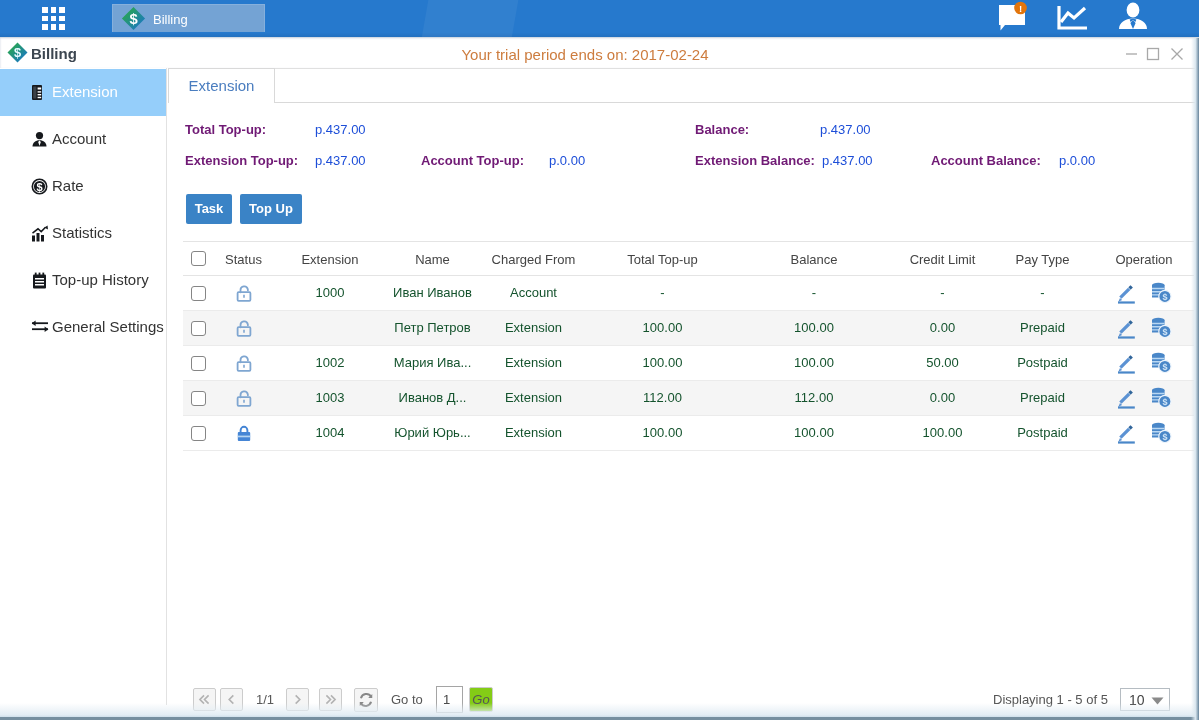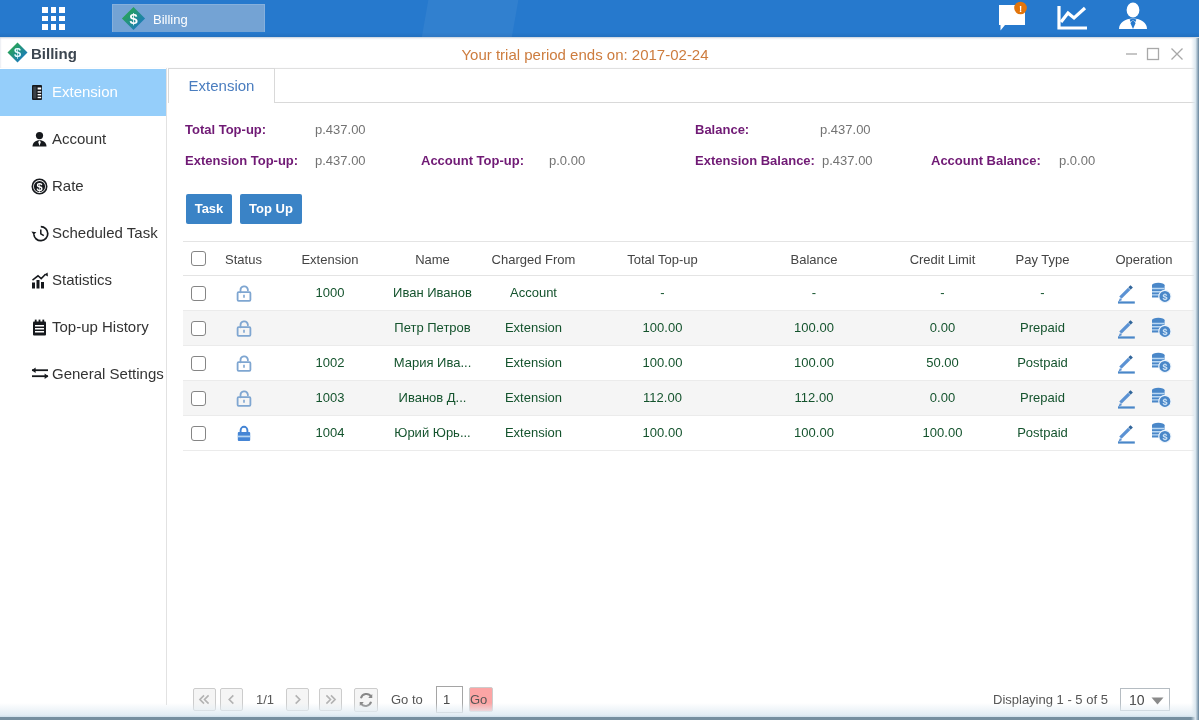--- a/index.html
+++ b/index.html
@@ -33,21 +33,21 @@
 .mitem .lbl { position:absolute; left:52px; top:14px; }
 .mitem.sel { background:#95cefa; color:#fff; }
 .mitem svg { position:absolute; left:31px; top:15px; }
 
 #content { position:absolute; left:168px; top:68px; width:1031px; height:637px; background:#fff; }
 #tabstrip { position:absolute; left:0; top:0; width:1031px; height:35px; border-bottom:1px solid #d9d9d9; }
 #tab1 { position:absolute; left:0; top:0; width:107px; height:35px; background:#fff;
   border:1px solid #d9d9d9; border-bottom:none; color:#47A; font-size:15px;
   text-align:center; line-height:34px; color:#4a7dbf; }
 .slabel { position:absolute; font-size:13px; font-weight:bold; color:#701a75; }
-.svalue { position:absolute; font-size:13px; color:#737373;text-align:center; }
+.svalue { position:absolute; font-size:13px; color:#1d4ed8;text-align:center; }
 .btn { position:absolute; top:126px; height:30px; background:#3a83c6; color:#fff;
   font-size:13px; font-weight:bold; text-align:center; line-height:30px; border-radius:2px; }
 
 #tbl { position:absolute; left:15px; top:173px; width:1011px; }
 #tbl .hdr { position:relative; height:35px; border-top:1px solid #e4e4e4; border-bottom:1px solid #e4e4e4; }
 #tbl .row { position:relative; height:35px; }
 #tbl .row.odd { background:#f5f5f5; }
 #tbl .row.b { border-bottom:1px solid #ebebeb; }
 .cell { position:absolute; top:0; font-size:13px; color:#14532d; text-align:center; line-height:34px; }
 .cell.stc { line-height:normal; }
@@ -56,22 +56,22 @@
 .hcell { position:absolute; font-size:13px; color:#444; text-align:center; top:10px; }
 .cbox { position:absolute; left:8px; width:15px; height:15px; border:1px solid #858585; border-radius:3px; background:#fff; }
 .pbtn svg, svg.pbtn { width:23px; height:23px; }
 
 #pager { position:absolute; left:0; top:620px; width:1031px; height:24px; }
 .pbtn { position:absolute; top:0; width:23px; height:23px; background:#f5f5f5; border:1px solid #ccc;
   border-radius:2px; color:#a9a9a9; text-align:center; font-size:15px; line-height:21px; }
 .ptext { position:absolute; font-size:13px; color:#555; }
 #goinput { position:absolute; left:268px; top:-2px; width:27px; height:27px; border:1px solid #a5a5a5;
   font-size:13px; color:#444; padding-left:6px; line-height:25px; background:#fff; }
-#gobtn { position:absolute; left:301px; top:-1px; width:24px; height:25px; background:#fca5a5;
-  border:1px solid #ccc; border-radius:2px; color:#555; font-size:13px; text-align:left; line-height:23px; }
+#gobtn { position:absolute; left:301px; top:-1px; width:24px; height:25px; background:#84cc16;
+  border:1px solid #ccc; border-radius:2px; color:#555; font-size:13px; text-align:center; line-height:23px;font-style:italic; }
 #dropdown { position:absolute; left:952px; top:0; width:50px; height:23px; border:1px solid #b5bcc2;
   background:#fff; font-size:14px; color:#444; }
 
 #bframe1 { position:absolute; left:0; top:703px; width:1199px; height:14px;
   background:linear-gradient(180deg, rgba(222,234,242,0) 0, #e3edf4 85%, #cfdfeb 100%); }
 #bframe2 { position:absolute; left:0; top:717px; width:1199px; height:3px; background:#768fa0; }
 #rframe { position:absolute; left:1191px; top:38px; width:8px; height:682px;
   background:linear-gradient(90deg, rgba(222,234,242,0) 0, #dce8f0 55%, #a9becd 75%, #66839a 100%); }
 </style>
 </head>
@@ -166,28 +166,20 @@
       </svg>
       <span class="lbl">Account</span>
     </div>
     <div class="mitem">
       <svg width="17" height="17" viewBox="0 0 17 17">
         <circle cx="8.5" cy="8.5" r="7.2" fill="none" stroke="#16191d" stroke-width="1.6"></circle>
         <circle cx="8.5" cy="8.5" r="5.6" fill="#16191d"></circle>
         <text x="8.5" y="12.6" font-size="11" font-weight="bold" fill="#fff" text-anchor="middle" font-family="Liberation Sans">$</text>
       </svg>
       <span class="lbl">Rate</span>
-    </div>
-    <div class="mitem">
-      <svg width="18" height="17" viewBox="0 0 18 17">
-        <path d="M9.8 1.7 a7 7 0 1 1 -7 7.6" fill="none" stroke="#16191d" stroke-width="1.7"></path>
-        <path d="M0.4 6.6 l2.2 3.2 2.8-2.6 z" fill="#16191d"></path>
-        <path d="M9.8 4.6 v4.2 l3 1.9" stroke="#16191d" stroke-width="1.5" fill="none"></path>
-      </svg>
-      <span class="lbl">Scheduled Task</span>
     </div>
     <div class="mitem">
       <svg width="18" height="17" viewBox="0 0 18 17">
         <rect x="1" y="10.5" width="3" height="6" fill="#16191d"></rect>
         <rect x="5.5" y="8" width="3" height="8.5" fill="#16191d"></rect>
         <rect x="10" y="10" width="3" height="6.5" fill="#16191d"></rect>
         <path d="M1.5 8.2 L7 3.8 L10.2 6.6 L14.5 2.2" stroke="#16191d" stroke-width="1.5" fill="none"></path>
         <path d="M16.6 0.5 l0.3 4 -3.5-2 z" fill="#16191d"></path>
       </svg>
       <span class="lbl">Statistics</span>

